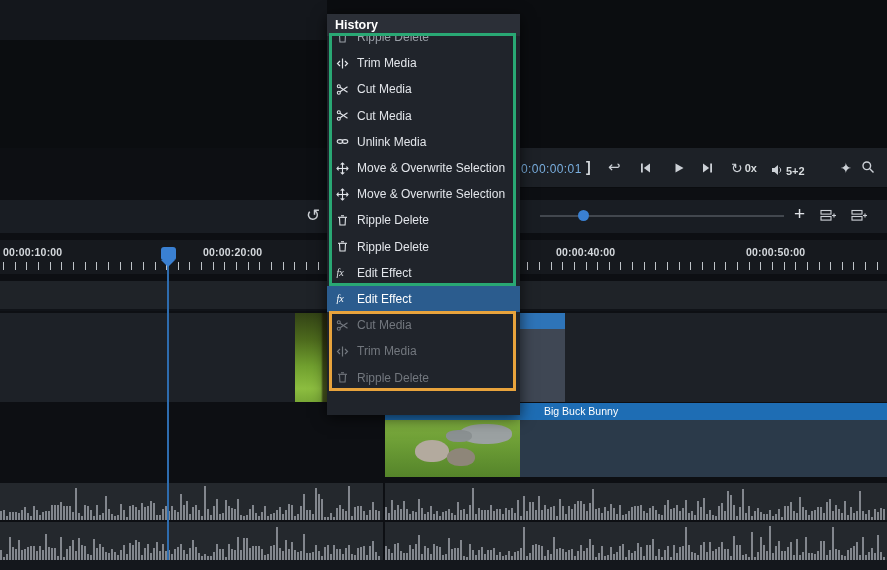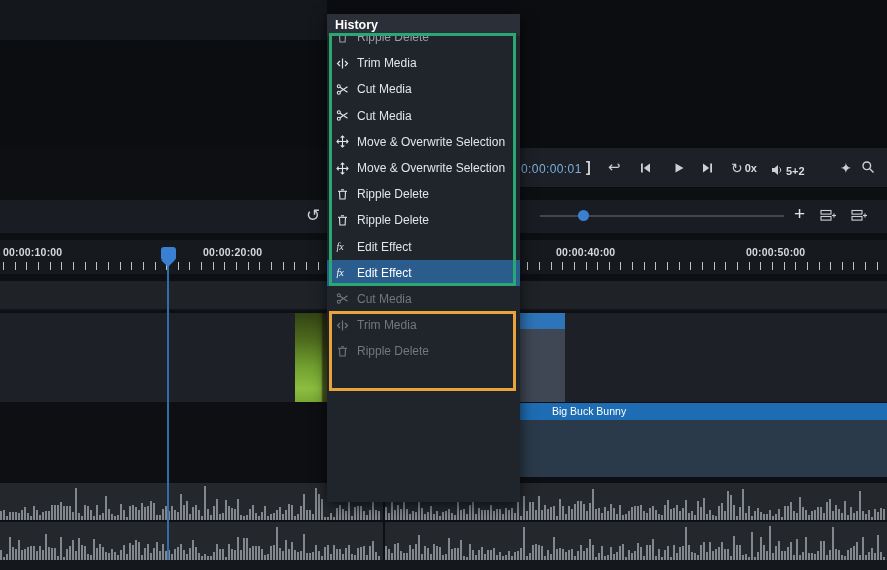--- a/index.html
+++ b/index.html
@@ -53,21 +53,21 @@
       linear-gradient(180deg,#334316 0%,#4d6a1d 30%,#71a02f 60%,#8cbd40 85%,#79a836 100%);}
   #v1bound{position:absolute;left:382px;top:0;width:2px;height:89px;background:#0d0f13;}
   #clip-sel{position:absolute;left:520px;top:0;width:45px;height:89px;background:#3f4754;cursor:pointer;}
   .clip-header{height:16px;background:#2e74b8;}
 
   #video2{left:0;top:403px;width:887px;height:74px;}
   .clip-left{position:absolute;left:0;top:0;width:383px;height:74px;cursor:pointer;}
   .clip-right{position:absolute;left:385px;top:0;width:502px;height:74px;cursor:pointer;}
   .namebar{position:relative;height:17px;background:var(--clip-blue,#1e6db4);font-size:10.5px;line-height:17px;color:#fff;white-space:nowrap;overflow:hidden;}
   .namebar .nm-l{padding-left:4px;}
-  .namebar .nm-r{position:absolute;left:158px;top:0;padding-left:9px;}
+  .namebar .nm-r{position:absolute;left:150px;top:0;padding-left:9px;}
   .clipbody{position:relative;height:57px;background:#2b3a4a;}
   #thumb2{position:absolute;left:0;top:0;width:135px;height:57px;overflow:hidden;
     background:linear-gradient(180deg,#7fae3f 0%,#6b9c35 45%,#55842a 100%);}
   .rock{position:absolute;background:#9ba1a2;border-radius:45%;}
   .r1{right:8px;top:4px;width:52px;height:20px;}
   .r2{right:48px;top:10px;width:26px;height:12px;background:#8b9192;}
   .bun{position:absolute;border-radius:50% 50% 45% 45%;}
   .b1{left:30px;top:20px;width:34px;height:22px;background:#b3aa9e;}
   .b2{left:62px;top:28px;width:28px;height:18px;background:#8e8679;}
 
@@ -84,21 +84,21 @@
 
   
   #ph-line{left:167px;top:265px;width:2px;height:295px;background:#2e6cae;z-index:15;}
   #ph-marker{left:161px;top:247px;width:15px;height:13px;background:var(--ph-blue,#3a80d2);
     border-radius:3px 3px 2px 2px;z-index:16;cursor:grab;}
   #ph-marker::after{content:"";position:absolute;left:0;top:13px;width:0;height:0;
     border-left:7.5px solid transparent;border-right:7.5px solid transparent;
     border-top:7px solid var(--ph-blue,#3a80d2);}
 
   
-  #history{left:327px;top:14px;width:193px;height:488px;background:#20242b;z-index:40;
+  #history{left:327px;top:14px;width:193px;height:401px;background:#20242b;z-index:40;
     box-shadow:0 3px 14px rgba(0,0,0,.65);}
   .h-header{height:22px;background:#2b2f37;font-weight:bold;font-size:12.5px;line-height:22px;padding-left:8px;color:#fff;}
   #history-list{height:355px;overflow:hidden;}
   .h-item{height:26.2px;display:flex;align-items:center;gap:7px;padding-left:8px;
     font-size:12px;color:#e2e5ea;white-space:nowrap;overflow:hidden;cursor:pointer;}
   .h-item.clipped{margin-top:-12px;color:#9aa0a8;}
   .h-item.selected{background:var(--sel-blue,#2b5c8e);color:#fff;}
   .h-item.disabled{color:#72777e;}
   .h-ic{width:15px;display:inline-flex;justify-content:center;align-items:center;flex:none;}
   .h-lb{flex:1;overflow:hidden;}
@@ -953,50 +953,61 @@
                 <line x1="4" y1="8.8" x2="11.5" y2="3.7"></line>
               </g>
             </svg>
           </span>
           <span class="h-lb">Cut Media</span>
         </div>
         <div class="h-item normal">
           <span class="h-ic">
             <svg width="13" height="13" viewBox="0 0 13 13">
               <g stroke="currentColor" stroke-width="1.1" fill="none">
-                <line x1="6.5" y1="1.2" x2="6.5" y2="11.8"></line>
-                <line x1="1.2" y1="6.5" x2="11.8" y2="6.5"></line>
-                <path d="M4.7 2.6 L6.5 1 L8.3 2.6"></path>
-                <path d="M4.7 10.4 L6.5 12 L8.3 10.4"></path>
-                <path d="M2.6 4.7 L1 6.5 L2.6 8.3"></path>
-                <path d="M10.4 4.7 L12 6.5 L10.4 8.3"></path>
-              </g>
-            </svg>
-          </span>
-          <span class="h-lb">Move &amp; Overwrite Selection</span>
+                <ellipse cx="4" cy="6.5" rx="2.8" ry="1.9"></ellipse>
+                <ellipse cx="9" cy="6.5" rx="2.8" ry="1.9"></ellipse>
+              </g>
+            </svg>
+          </span>
+          <span class="h-lb">Unlink Media</span>
         </div>
         <div class="h-item normal">
           <span class="h-ic">
             <svg width="13" height="13" viewBox="0 0 13 13">
               <g stroke="currentColor" stroke-width="1.1" fill="none">
                 <line x1="6.5" y1="1.2" x2="6.5" y2="11.8"></line>
                 <line x1="1.2" y1="6.5" x2="11.8" y2="6.5"></line>
                 <path d="M4.7 2.6 L6.5 1 L8.3 2.6"></path>
                 <path d="M4.7 10.4 L6.5 12 L8.3 10.4"></path>
                 <path d="M2.6 4.7 L1 6.5 L2.6 8.3"></path>
                 <path d="M10.4 4.7 L12 6.5 L10.4 8.3"></path>
               </g>
             </svg>
           </span>
           <span class="h-lb">Move &amp; Overwrite Selection</span>
         </div>
         <div class="h-item normal">
           <span class="h-ic">
             <svg width="13" height="13" viewBox="0 0 13 13">
               <g stroke="currentColor" stroke-width="1.1" fill="none">
+                <line x1="6.5" y1="1.2" x2="6.5" y2="11.8"></line>
+                <line x1="1.2" y1="6.5" x2="11.8" y2="6.5"></line>
+                <path d="M4.7 2.6 L6.5 1 L8.3 2.6"></path>
+                <path d="M4.7 10.4 L6.5 12 L8.3 10.4"></path>
+                <path d="M2.6 4.7 L1 6.5 L2.6 8.3"></path>
+                <path d="M10.4 4.7 L12 6.5 L10.4 8.3"></path>
+              </g>
+            </svg>
+          </span>
+          <span class="h-lb">Move &amp; Overwrite Selection</span>
+        </div>
+        <div class="h-item normal">
+          <span class="h-ic">
+            <svg width="13" height="13" viewBox="0 0 13 13">
+              <g stroke="currentColor" stroke-width="1.1" fill="none">
                 <path d="M3.5 3.5 L3.9 11 H9.1 L9.5 3.5"></path>
                 <line x1="2" y1="3.3" x2="11" y2="3.3"></line>
                 <line x1="5" y1="1.8" x2="8" y2="1.8"></line>
               </g>
             </svg>
           </span>
           <span class="h-lb">Ripple Delete</span>
         </div>
         <div class="h-item normal">
           <span class="h-ic">

